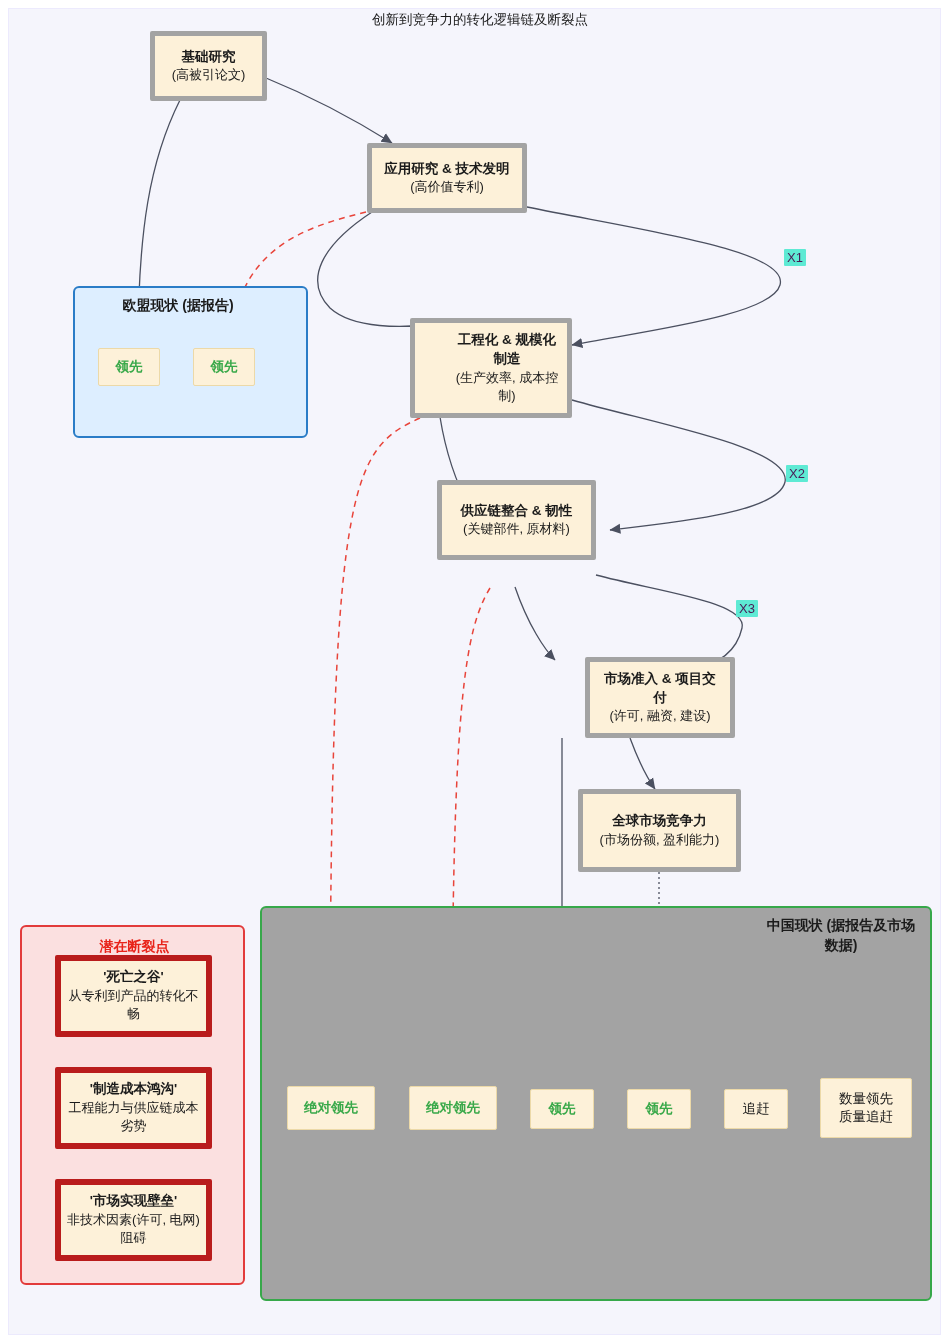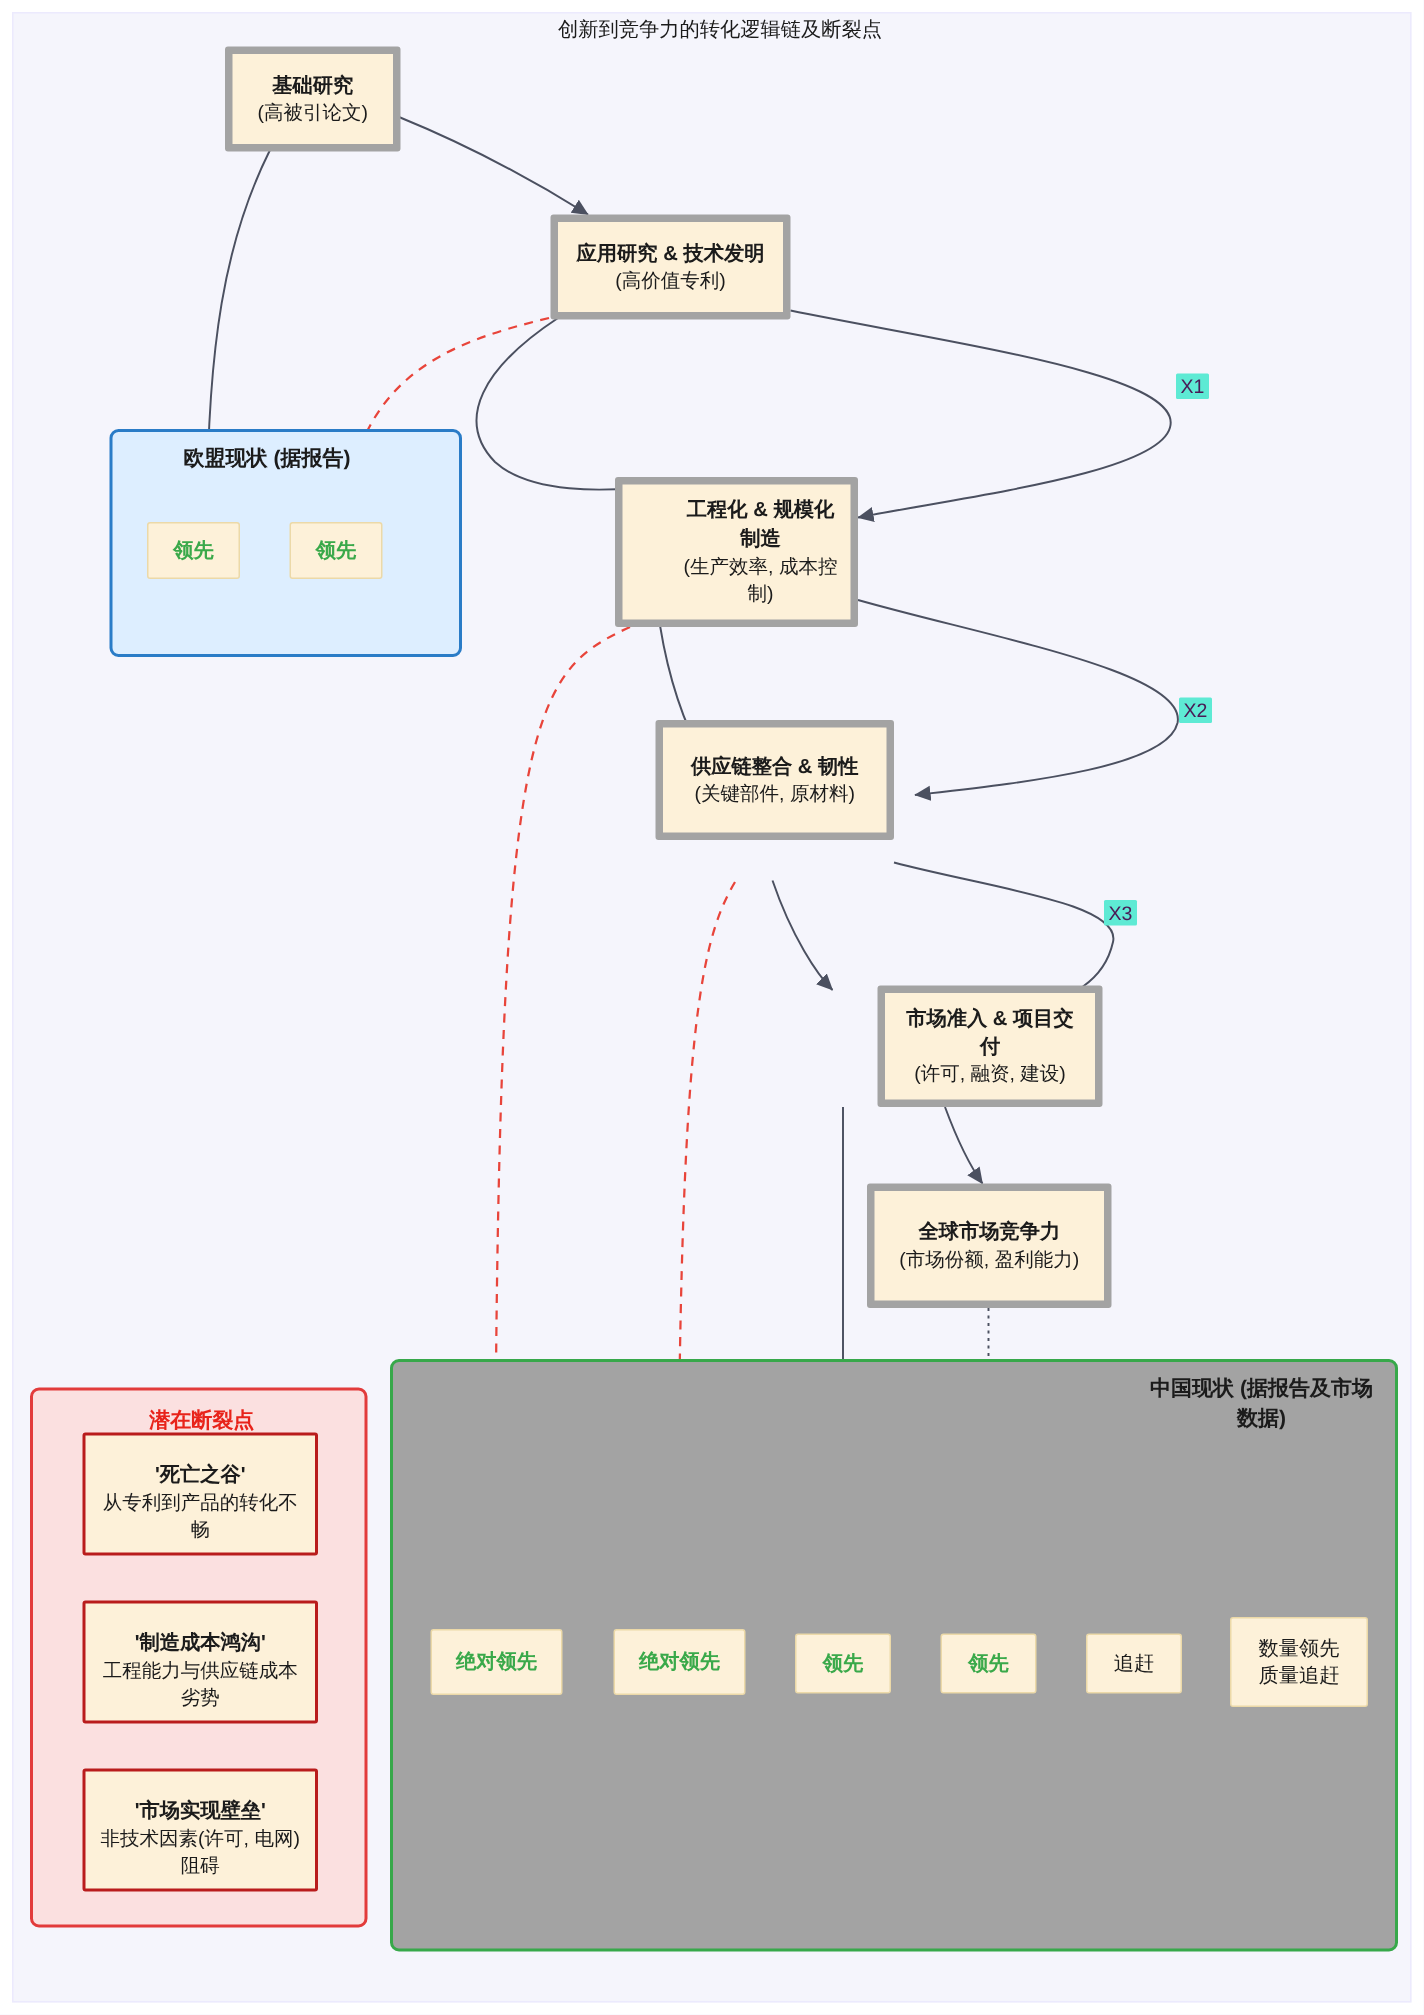--- a/index.html
+++ b/index.html
@@ -50,22 +50,22 @@
   .cluster .clabel{
     position:absolute;text-align:center;font-weight:bold;
     font-size:14px;color:#1b1b1b;line-height:1.4;
   }
   #eu-cluster{background:#ddeeff;border:2px solid #2a7cc7;}
   #cn-cluster{background:#a3a3a3;border:2px solid #37a84a;}
   #gap-cluster{background:#fbe0e0;border:2px solid #e23b3b;}
   #gap-cluster .clabel{color:#e8231a;}
   .gapnode{
     position:absolute;box-sizing:border-box;
-    background:#fdf1d9;border:2px solid #b91c1c;border-radius:2px;
-    display:flex;flex-direction:column;align-items:center;justify-content:flex-end;
+    background:#fdf1d9;border:6px solid #b91c1c;border-radius:2px;
+    display:flex;flex-direction:column;align-items:center;justify-content:center;
     text-align:center;color:#1b1b1b;line-height:1.4;padding:6px;
   }
   .gapnode .t1{font-weight:bold;font-size:13.5px;}
   .gapnode .t2{font-size:13px;}
   #title{
     position:absolute;left:355px;top:10px;width:250px;
     text-align:center;font-size:13.5px;color:#1b1b1b;line-height:1.55;
   }
   .xlabel{
     position:absolute;background:#5eead4;color:#4a1a55;

